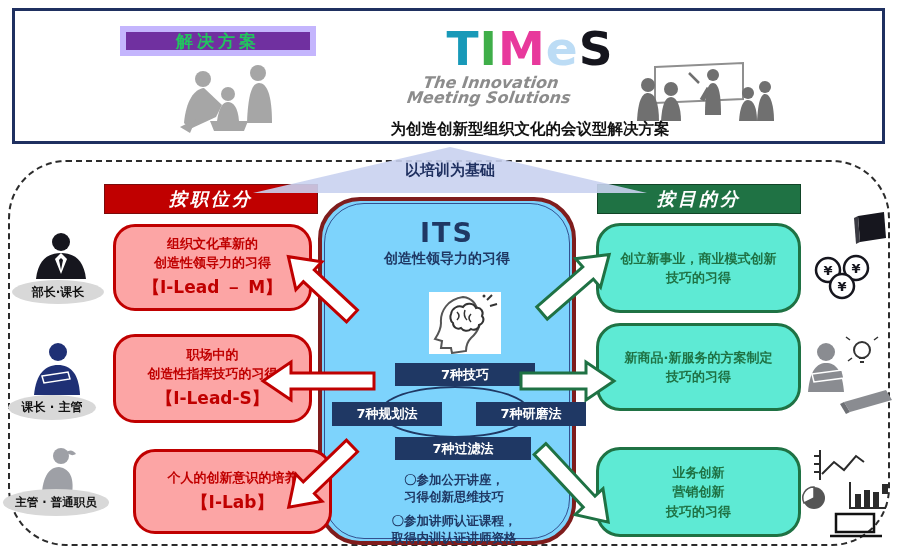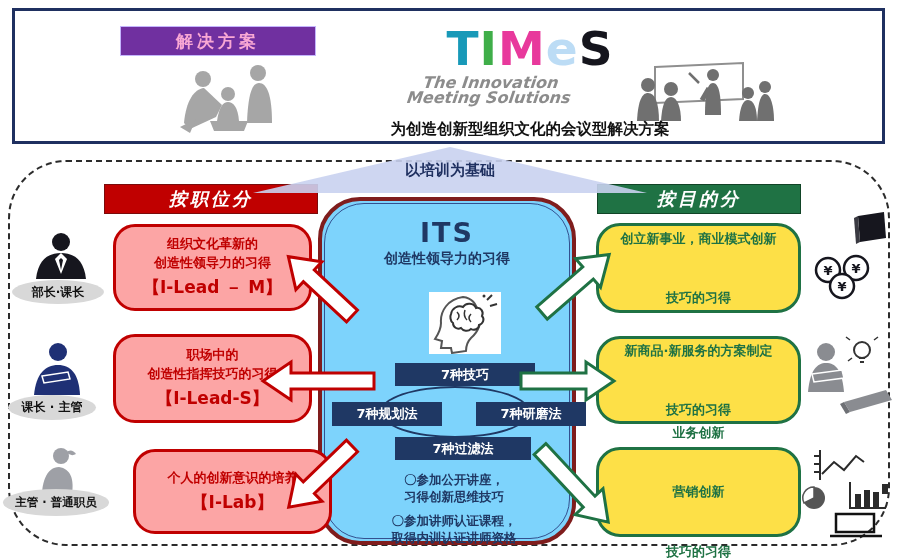--- a/index.html
+++ b/index.html
@@ -2,22 +2,22 @@
 <html><head>
 <meta charset="utf-8">
 <style>
   * { margin:0; padding:0; box-sizing:border-box; }
   body { font-family:"DejaVu Sans","Liberation Sans",sans-serif; background:#fff; }
   #canvas { position:relative; width:900px; height:558px; background:#fff; overflow:hidden; }
   .abs { position:absolute; }
 
   
   .header-box { left:12px; top:8px; width:873px; height:136px; border:3px solid #1F3060; background:#fff; }
-  .purple-band { left:105px; top:15px; width:196px; height:30px; background:#7030A0; border:1px solid #c4b5fd;
-                 display:flex; align-items:center; justify-content:center; color:#f9a8d4; font-weight:bold; font-size:17px; letter-spacing:4px; }
+  .purple-band { left:105px; top:15px; width:196px; height:30px; background:#7030A0; border:6px solid #c4b5fd;
+                 display:flex; align-items:center; justify-content:center; color:#22c55e; font-weight:bold; font-size:17px; letter-spacing:4px; }
   .logo-wrap { left:385px; top:14px; width:260px; text-align:center; font-weight:bold; font-size:47px; line-height:1; letter-spacing:1px; }
   .tagline { left:350px; top:64px; width:250px; text-align:center; color:#8C8C8C; font-style:italic; font-weight:bold;
              font-size:16px; line-height:0.95; transform:skewX(-8deg); }
   .subtitle { left:330px; top:108px; width:370px; text-align:center; color:#111; font-weight:bold; font-size:15.5px; }
 
   
   .overlay-svg { left:0; top:0; width:900px; height:558px; pointer-events:none; z-index:6; }
 
   
   .main-container { left:8px; top:160px; width:882px; height:386px; border:2px dashed #2b2b2b; border-radius:58px; background:#fff; }
@@ -46,25 +46,25 @@
   
   .job-box { left:113px; width:199px; border:3px solid #C00000; border-radius:22px; background:#fca5a5;
              display:flex; flex-direction:column; align-items:center; justify-content:center;
              color:#C00000; font-weight:bold; font-size:13px; line-height:1.45; text-align:center; z-index:2; }
   .job-box .code { font-size:17px; margin-top:2px; }
   .job-box-1 { top:224px; height:87px; }
   .job-box-2 { top:334px; height:89px; }
   .job-box-3 { top:449px; height:85px;margin-left:20px; }
 
   
-  .goal-box { left:596px; width:205px; border:3px solid #1F7244; border-radius:24px; background:#fde047;
+  .goal-box { left:596px; width:205px; border:3px solid #1F7244; border-radius:24px; background:#5eead4;
               display:flex; flex-direction:column; align-items:center; justify-content:center;
-              color:#1F7244; font-weight:bold; font-size:13px; line-height:1.5; text-align:center; z-index:2;gap:40px; }
+              color:#1F7244; font-weight:bold; font-size:13px; line-height:1.5; text-align:center; z-index:2; }
   .goal-box-1 { top:223px; height:90px; }
-  .goal-box-2 { top:336px; height:88px; }
+  .goal-box-2 { top:323px; height:88px; }
   .goal-box-3 { top:447px; height:90px; }
 
   
   .role-ellipse { background:#D8D8D8; border-radius:50%; display:flex; align-items:center; justify-content:center;
                   color:#111; font-weight:bold; font-size:12px; white-space:nowrap; }
   .role-1 { left:12px; top:280px; width:92px; height:24px; }
   .role-2 { left:8px; top:395px; width:88px; height:25px; }
   .role-3 { left:3px; top:489px; width:106px; height:27px; font-size:11.5px; }
 </style>
 </head>

